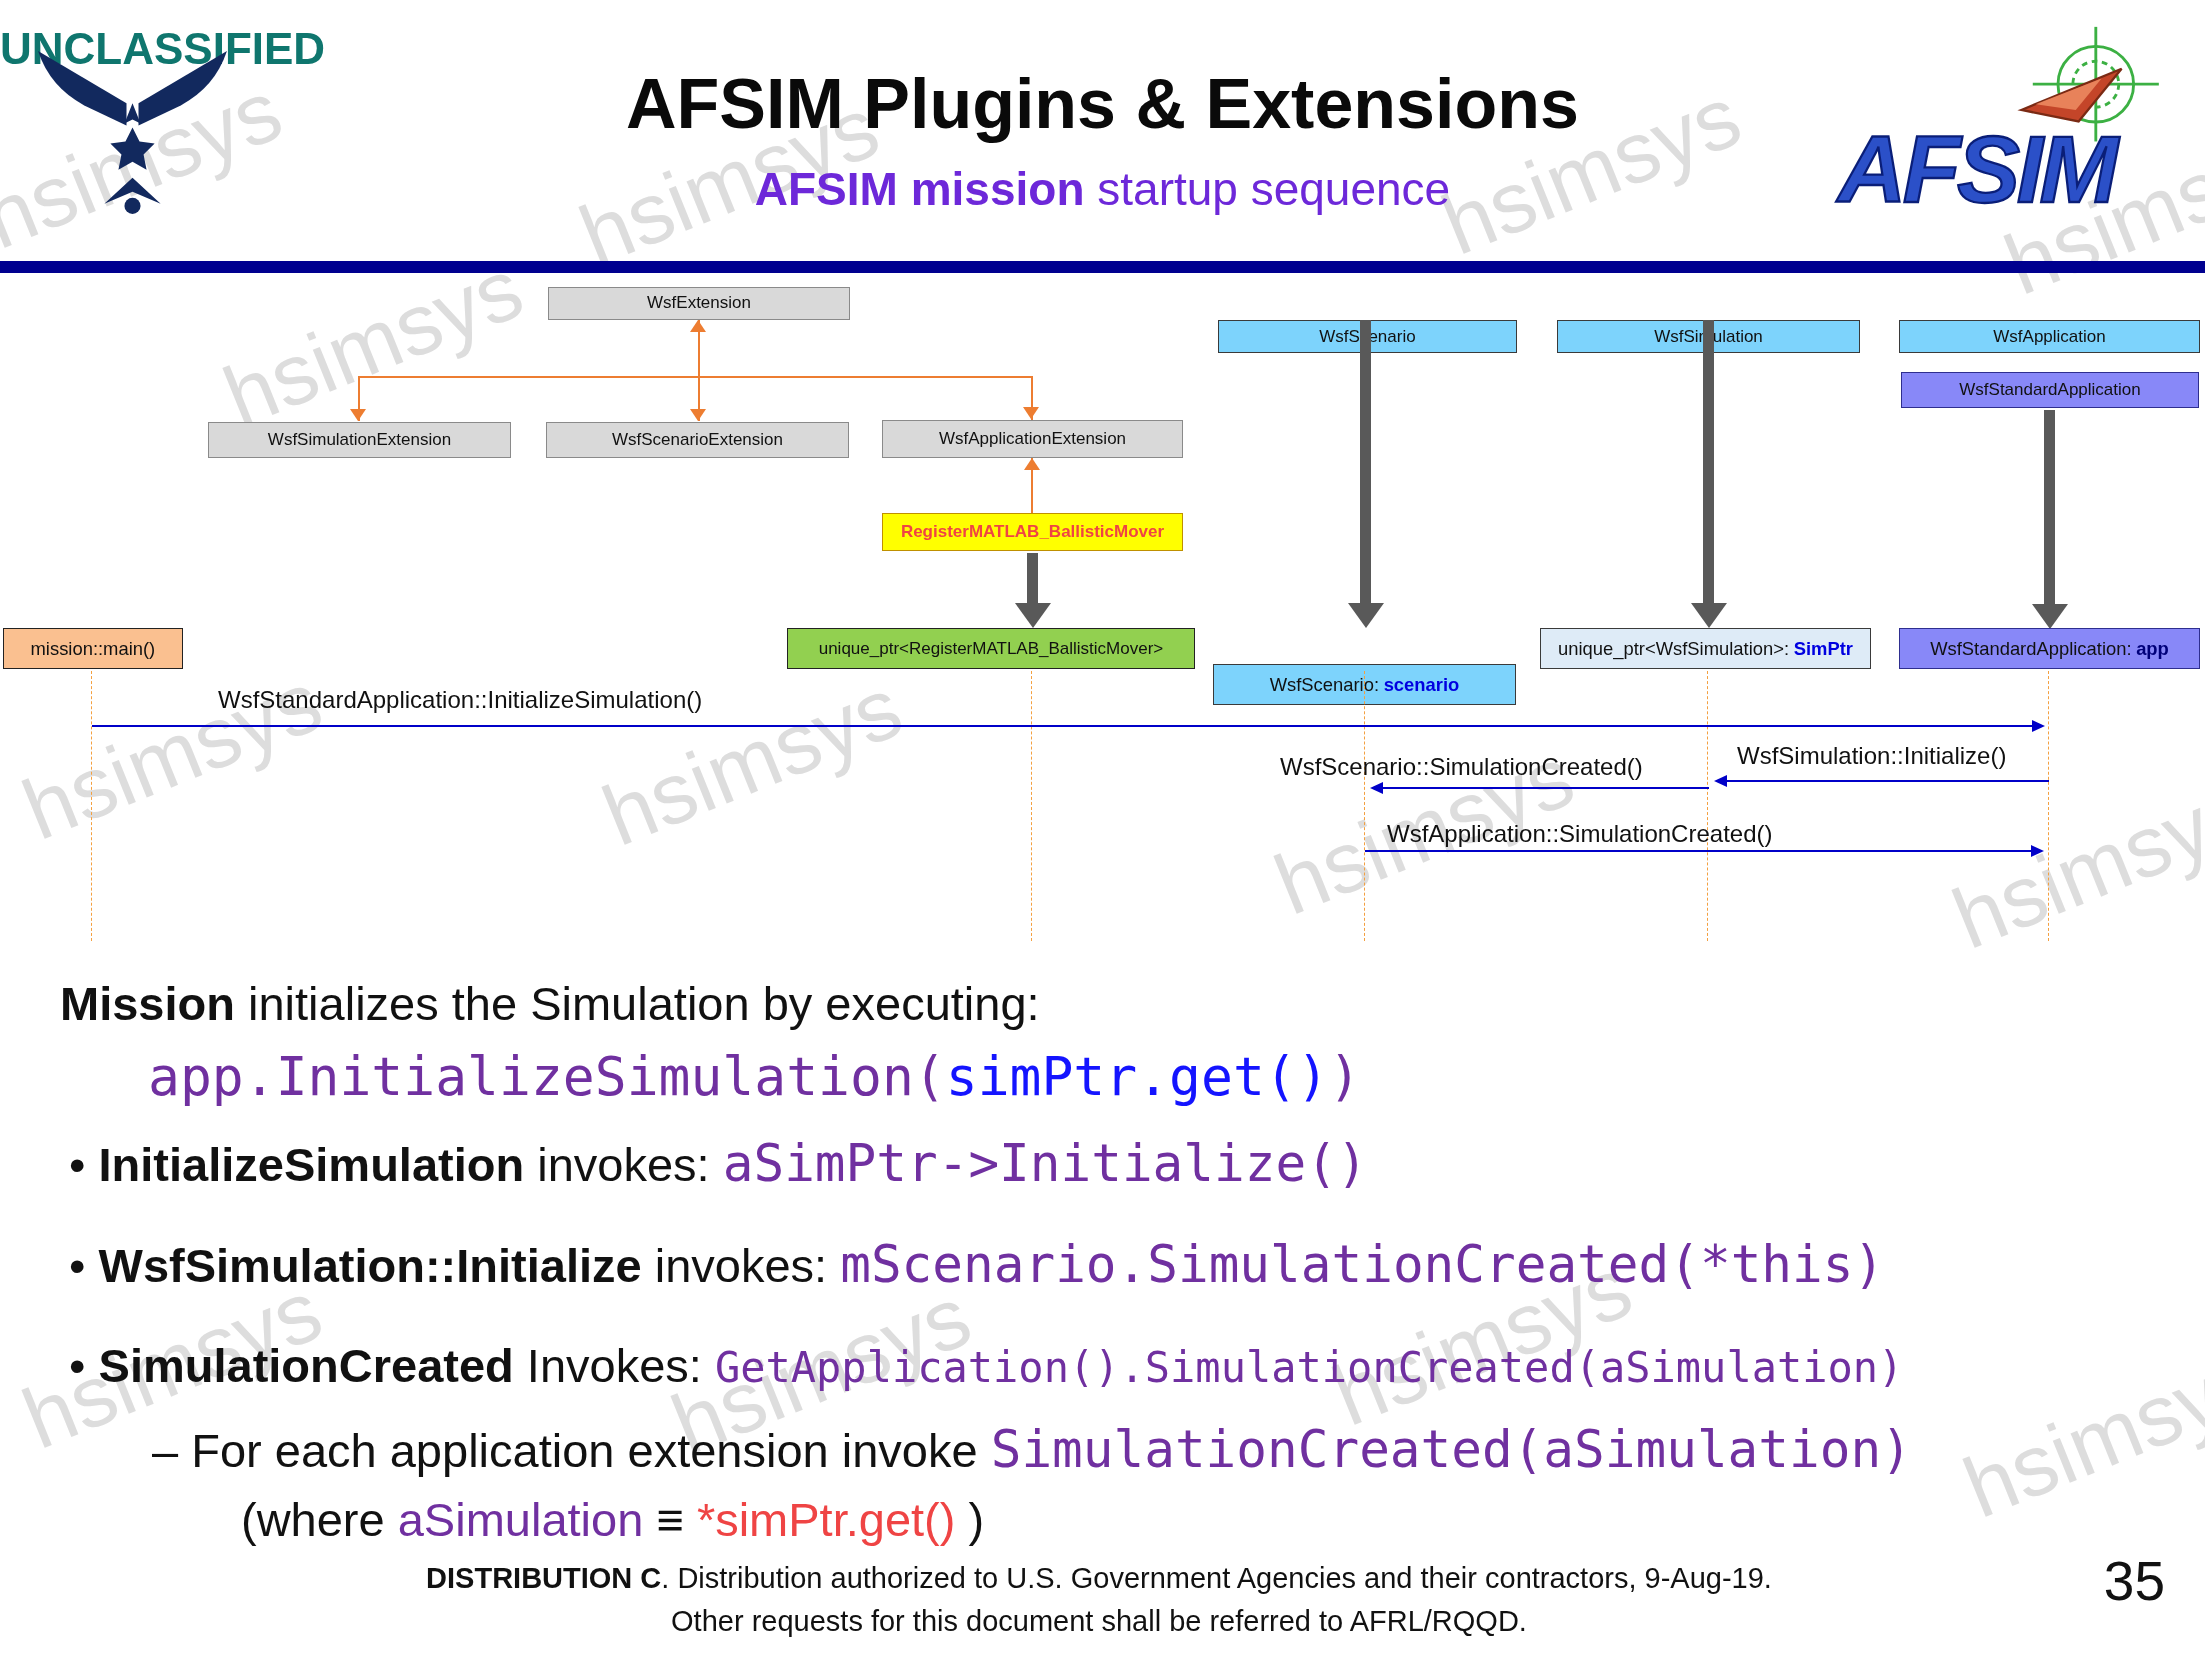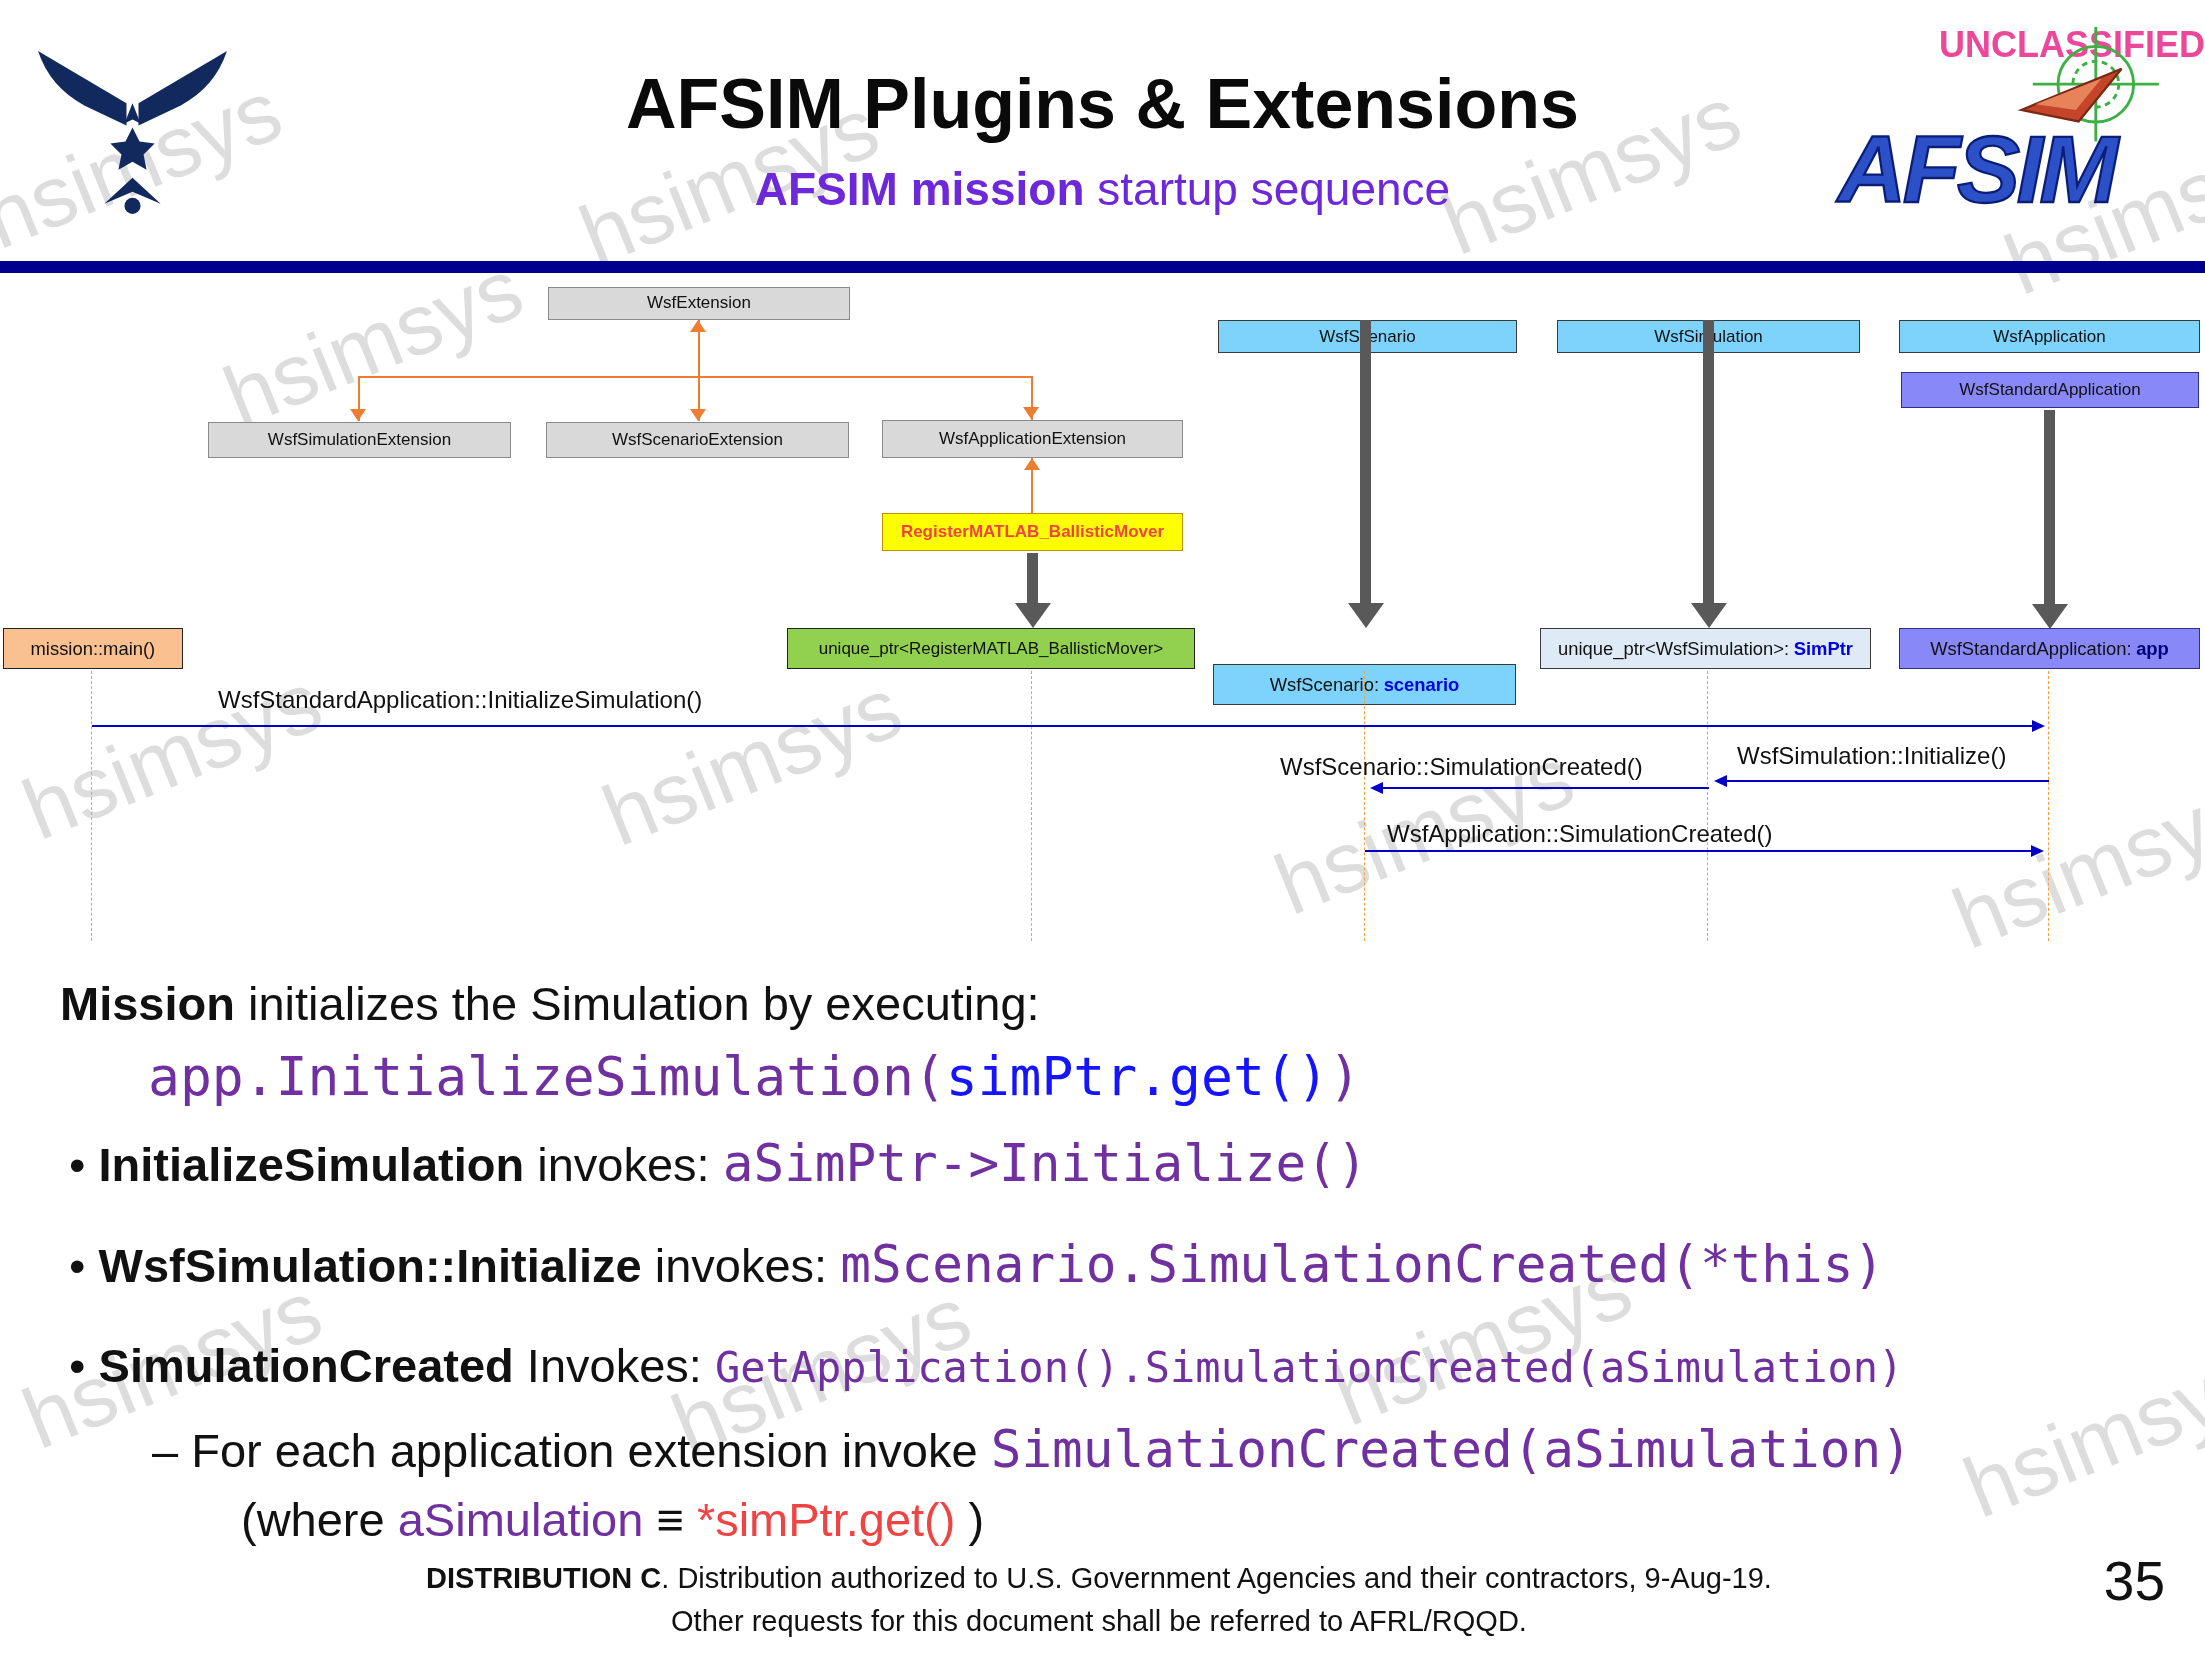--- a/index.html
+++ b/index.html
@@ -11,22 +11,22 @@
   
   .wm-layer { position:absolute; inset:0; z-index:0; }
   .wm {
     position:absolute; font-size:86px; color:rgba(150,150,150,0.32);
     transform:rotate(-22deg); white-space:nowrap;
   }
   .content { position:absolute; inset:0; z-index:1; }
 
   
   .classification {
-    position:absolute; top:24px; left:0; width:100%; text-align:right;
-    font-size:36px; font-weight:bold; color:#ec4899;
+    position:absolute; top:24px; left:0; width:100%; text-align:left;
+    font-size:44px; font-weight:bold; color:#0f766e;
   }
   .title {
     position:absolute; top:64px; left:0; width:100%; text-align:center;
     font-size:70px; font-weight:bold; color:#0a0a0a;
   }
   .subtitle {
     position:absolute; top:162px; left:0; width:100%; text-align:center;
     font-size:46px; color:#6d28d9;
   }
   .subtitle .sb { font-weight:bold; }

